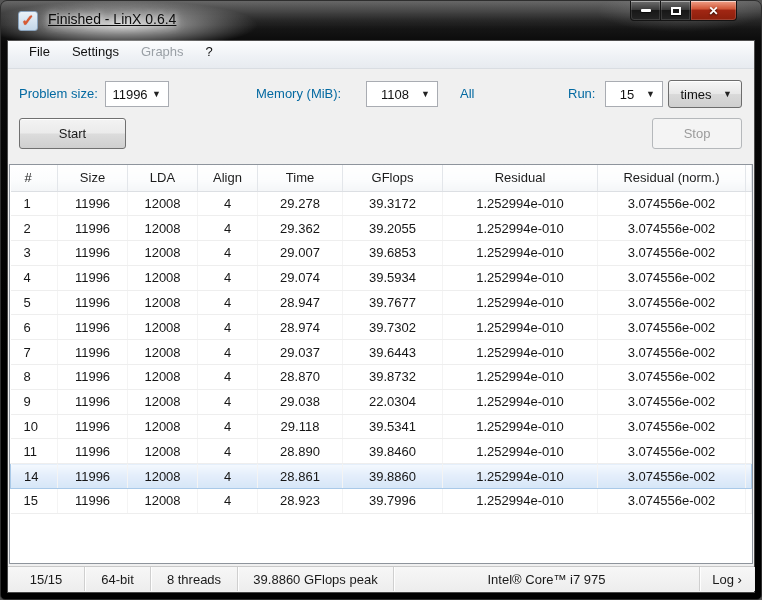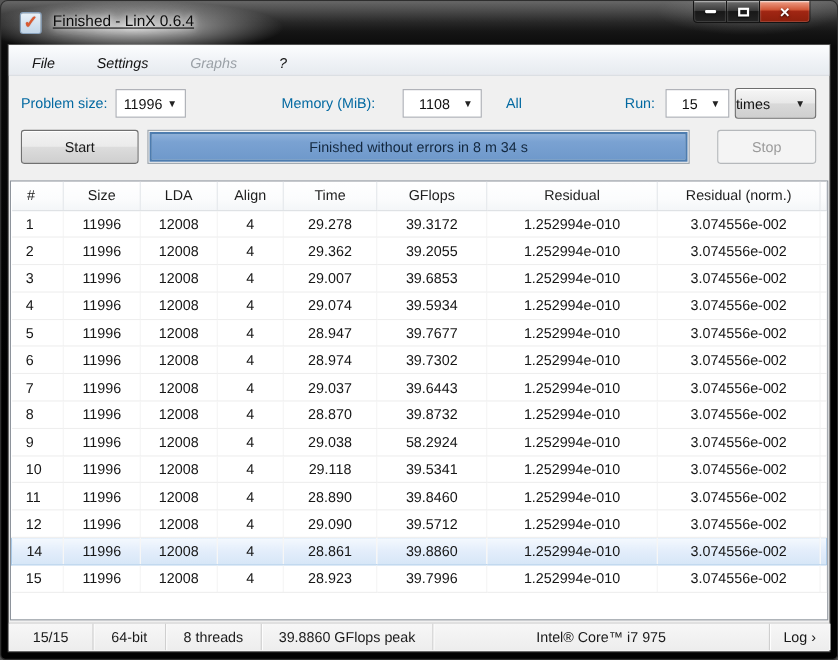--- a/index.html
+++ b/index.html
@@ -52,42 +52,42 @@
   
   .client {
     position:absolute; left:7px; right:7px; top:40px; bottom:7px;
     background:#f0f0f0; box-shadow:0 0 0 1px rgba(255,255,255,.28);
   }
 
   .menubar {
     position:absolute; left:0; right:0; top:0; height:28px;
     background:linear-gradient(180deg,#fcfdfe,#eef1f5 60%,#e7ebf0);
     border-bottom:1px solid #d9dde2;
-    display:flex; align-items:flex-end; padding-left:12px; gap:20px;font-style:italic;
+    display:flex; align-items:flex-start; padding-left:12px; gap:4px;
   }
   .menu-item { font-size:13px; color:#111; padding:3px 9px; cursor:default; }
   .menu-item.disabled { color:#9aa0a6; }
 
   
   .controls { position:absolute; left:0; right:0; top:36px; height:36px; }
   .lbl { position:absolute; top:9px; font-size:13px; color:#0369a1; white-space:nowrap; }
   .combo {
     position:absolute; top:4px; height:26px; background:#fff; border:1px solid #a9acb2;
     display:flex; align-items:center; font-size:13px; color:#111; cursor:pointer;
   }
   .combo .val { flex:1; text-align:center; padding-left:2px; }
   .combo .arrow { width:16px; font-size:9px; color:#222; text-align:left; }
   .combo-btn {
     position:absolute; top:3px; height:28px;
     background:linear-gradient(180deg,#f6f6f6,#e8e8e8 48%,#d9d9d9 52%,#cfcfcf);
     border:1px solid #6d6d6d; border-radius:3px;
     box-shadow:inset 0 1px 0 #fff;
     display:flex; align-items:center; font-size:13px; color:#111; cursor:pointer;
   }
-  .combo-btn .val { flex:1; }
+  .combo-btn .val { flex:1; text-align:center; }
   .combo-btn .arrow { width:18px; font-size:9px; color:#222; }
 
   
   .btnrow { position:absolute; left:0; right:0; top:75px; height:36px; }
   .btn {
     position:absolute; top:2px; height:31px; border:1px solid #707070; border-radius:3px;
     background:linear-gradient(180deg,#f3f3f3,#ebebeb 48%,#dcdcdc 52%,#cfcfcf);
     box-shadow:inset 0 1px 0 #fff;
     font-size:13px; color:#1a1a1a; display:flex; align-items:center; justify-content:center; cursor:pointer;
   }
@@ -198,23 +198,20 @@
       </div>
 
       <div class="combo-btn" style="left:660px; width:74px">
         <span class="val">times</span>
         <span class="arrow">▼</span>
       </div>
     </div>
 
     <div class="btnrow">
       <div class="btn" style="left:11px; width:107px">Start</div>
-      <div class="progress" style="left:126px; width:493px">
-        <div class="fill">Finished without errors in 8 m 34 s</div>
-      </div>
       <div class="btn disabled" style="left:644px; width:90px">Stop</div>
     </div>
 
     <div class="listview">
       <table>
         <colgroup>
           <col style="width:47px">
             <col style="width:70px">
             <col style="width:70px">
             <col style="width:60px">
@@ -325,21 +322,21 @@
               <td>1.252994e-010</td>
               <td>3.074556e-002</td>
               <td></td>
             </tr>
             <tr>
               <td class="col-first">9</td>
               <td>11996</td>
               <td>12008</td>
               <td>4</td>
               <td>29.038</td>
-              <td>58.2924</td>
+              <td>22.0304</td>
               <td>1.252994e-010</td>
               <td>3.074556e-002</td>
               <td></td>
             </tr>
             <tr>
               <td class="col-first">10</td>
               <td>11996</td>
               <td>12008</td>
               <td>4</td>
               <td>29.118</td>
@@ -348,31 +345,20 @@
               <td>3.074556e-002</td>
               <td></td>
             </tr>
             <tr>
               <td class="col-first">11</td>
               <td>11996</td>
               <td>12008</td>
               <td>4</td>
               <td>28.890</td>
               <td>39.8460</td>
-              <td>1.252994e-010</td>
-              <td>3.074556e-002</td>
-              <td></td>
-            </tr>
-            <tr>
-              <td class="col-first">12</td>
-              <td>11996</td>
-              <td>12008</td>
-              <td>4</td>
-              <td>29.090</td>
-              <td>39.5712</td>
               <td>1.252994e-010</td>
               <td>3.074556e-002</td>
               <td></td>
             </tr>
             <tr class="selected">
               <td class="col-first">14</td>
               <td>11996</td>
               <td>12008</td>
               <td>4</td>
               <td>28.861</td>

